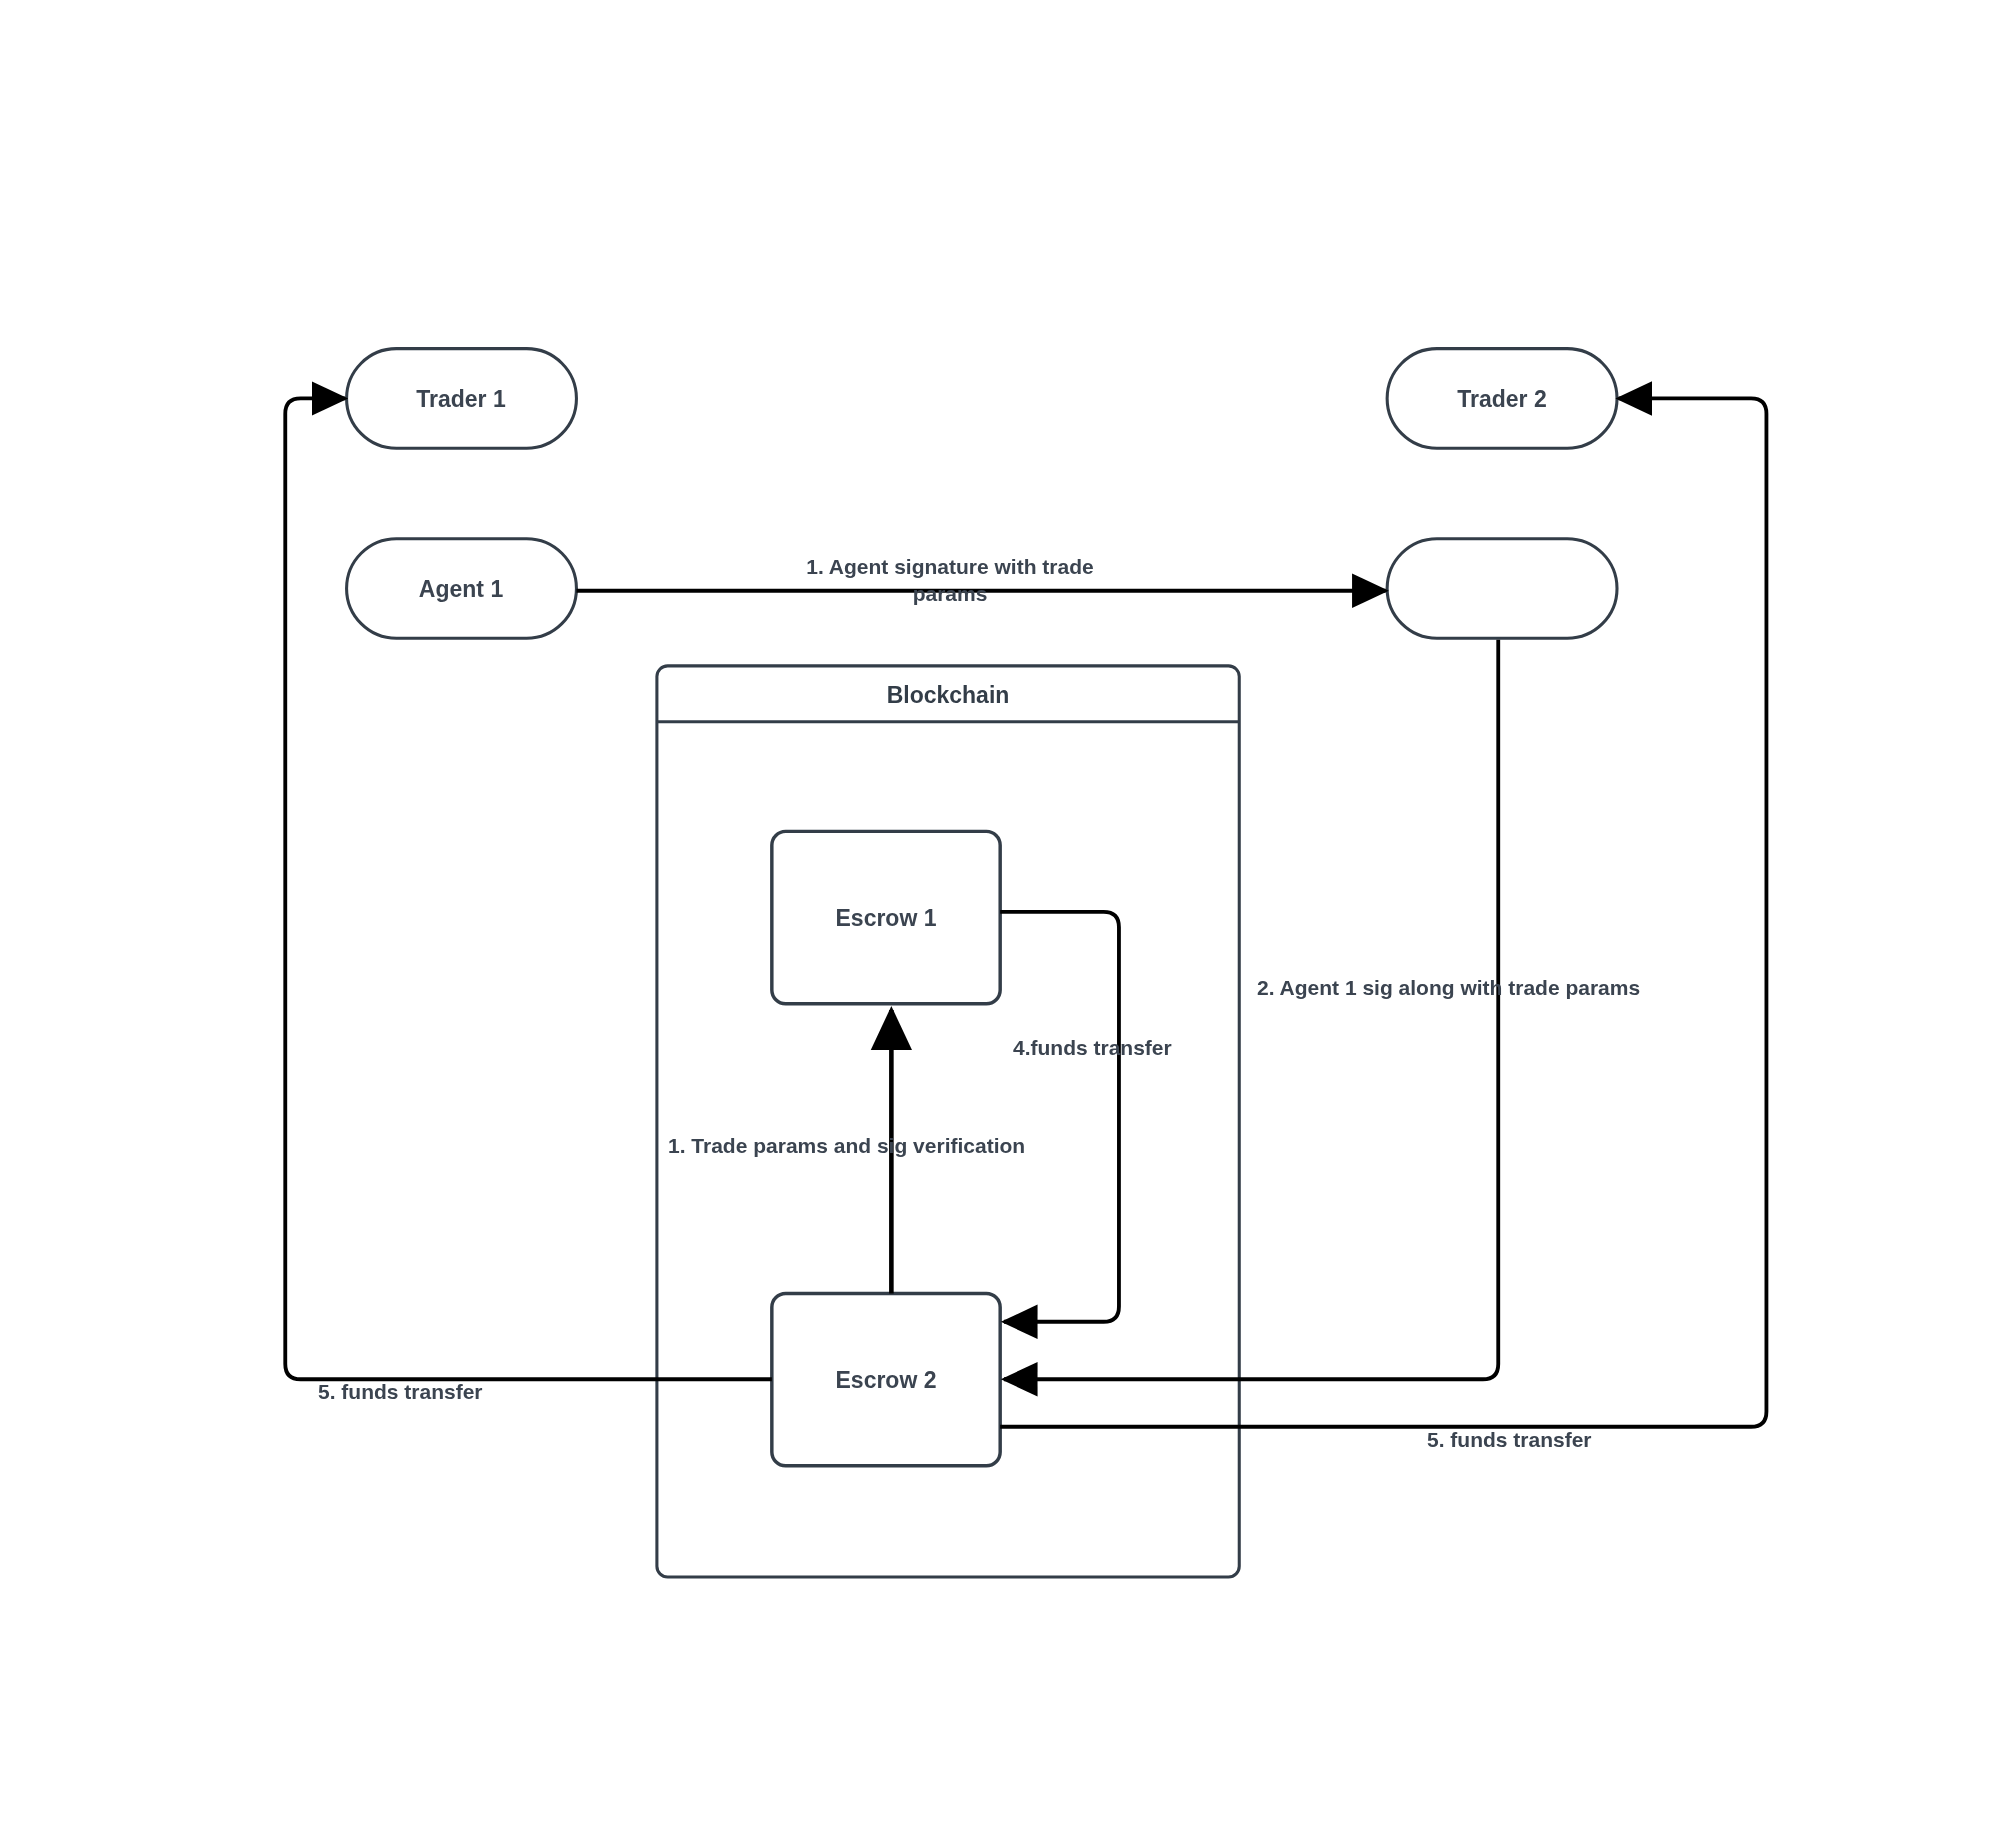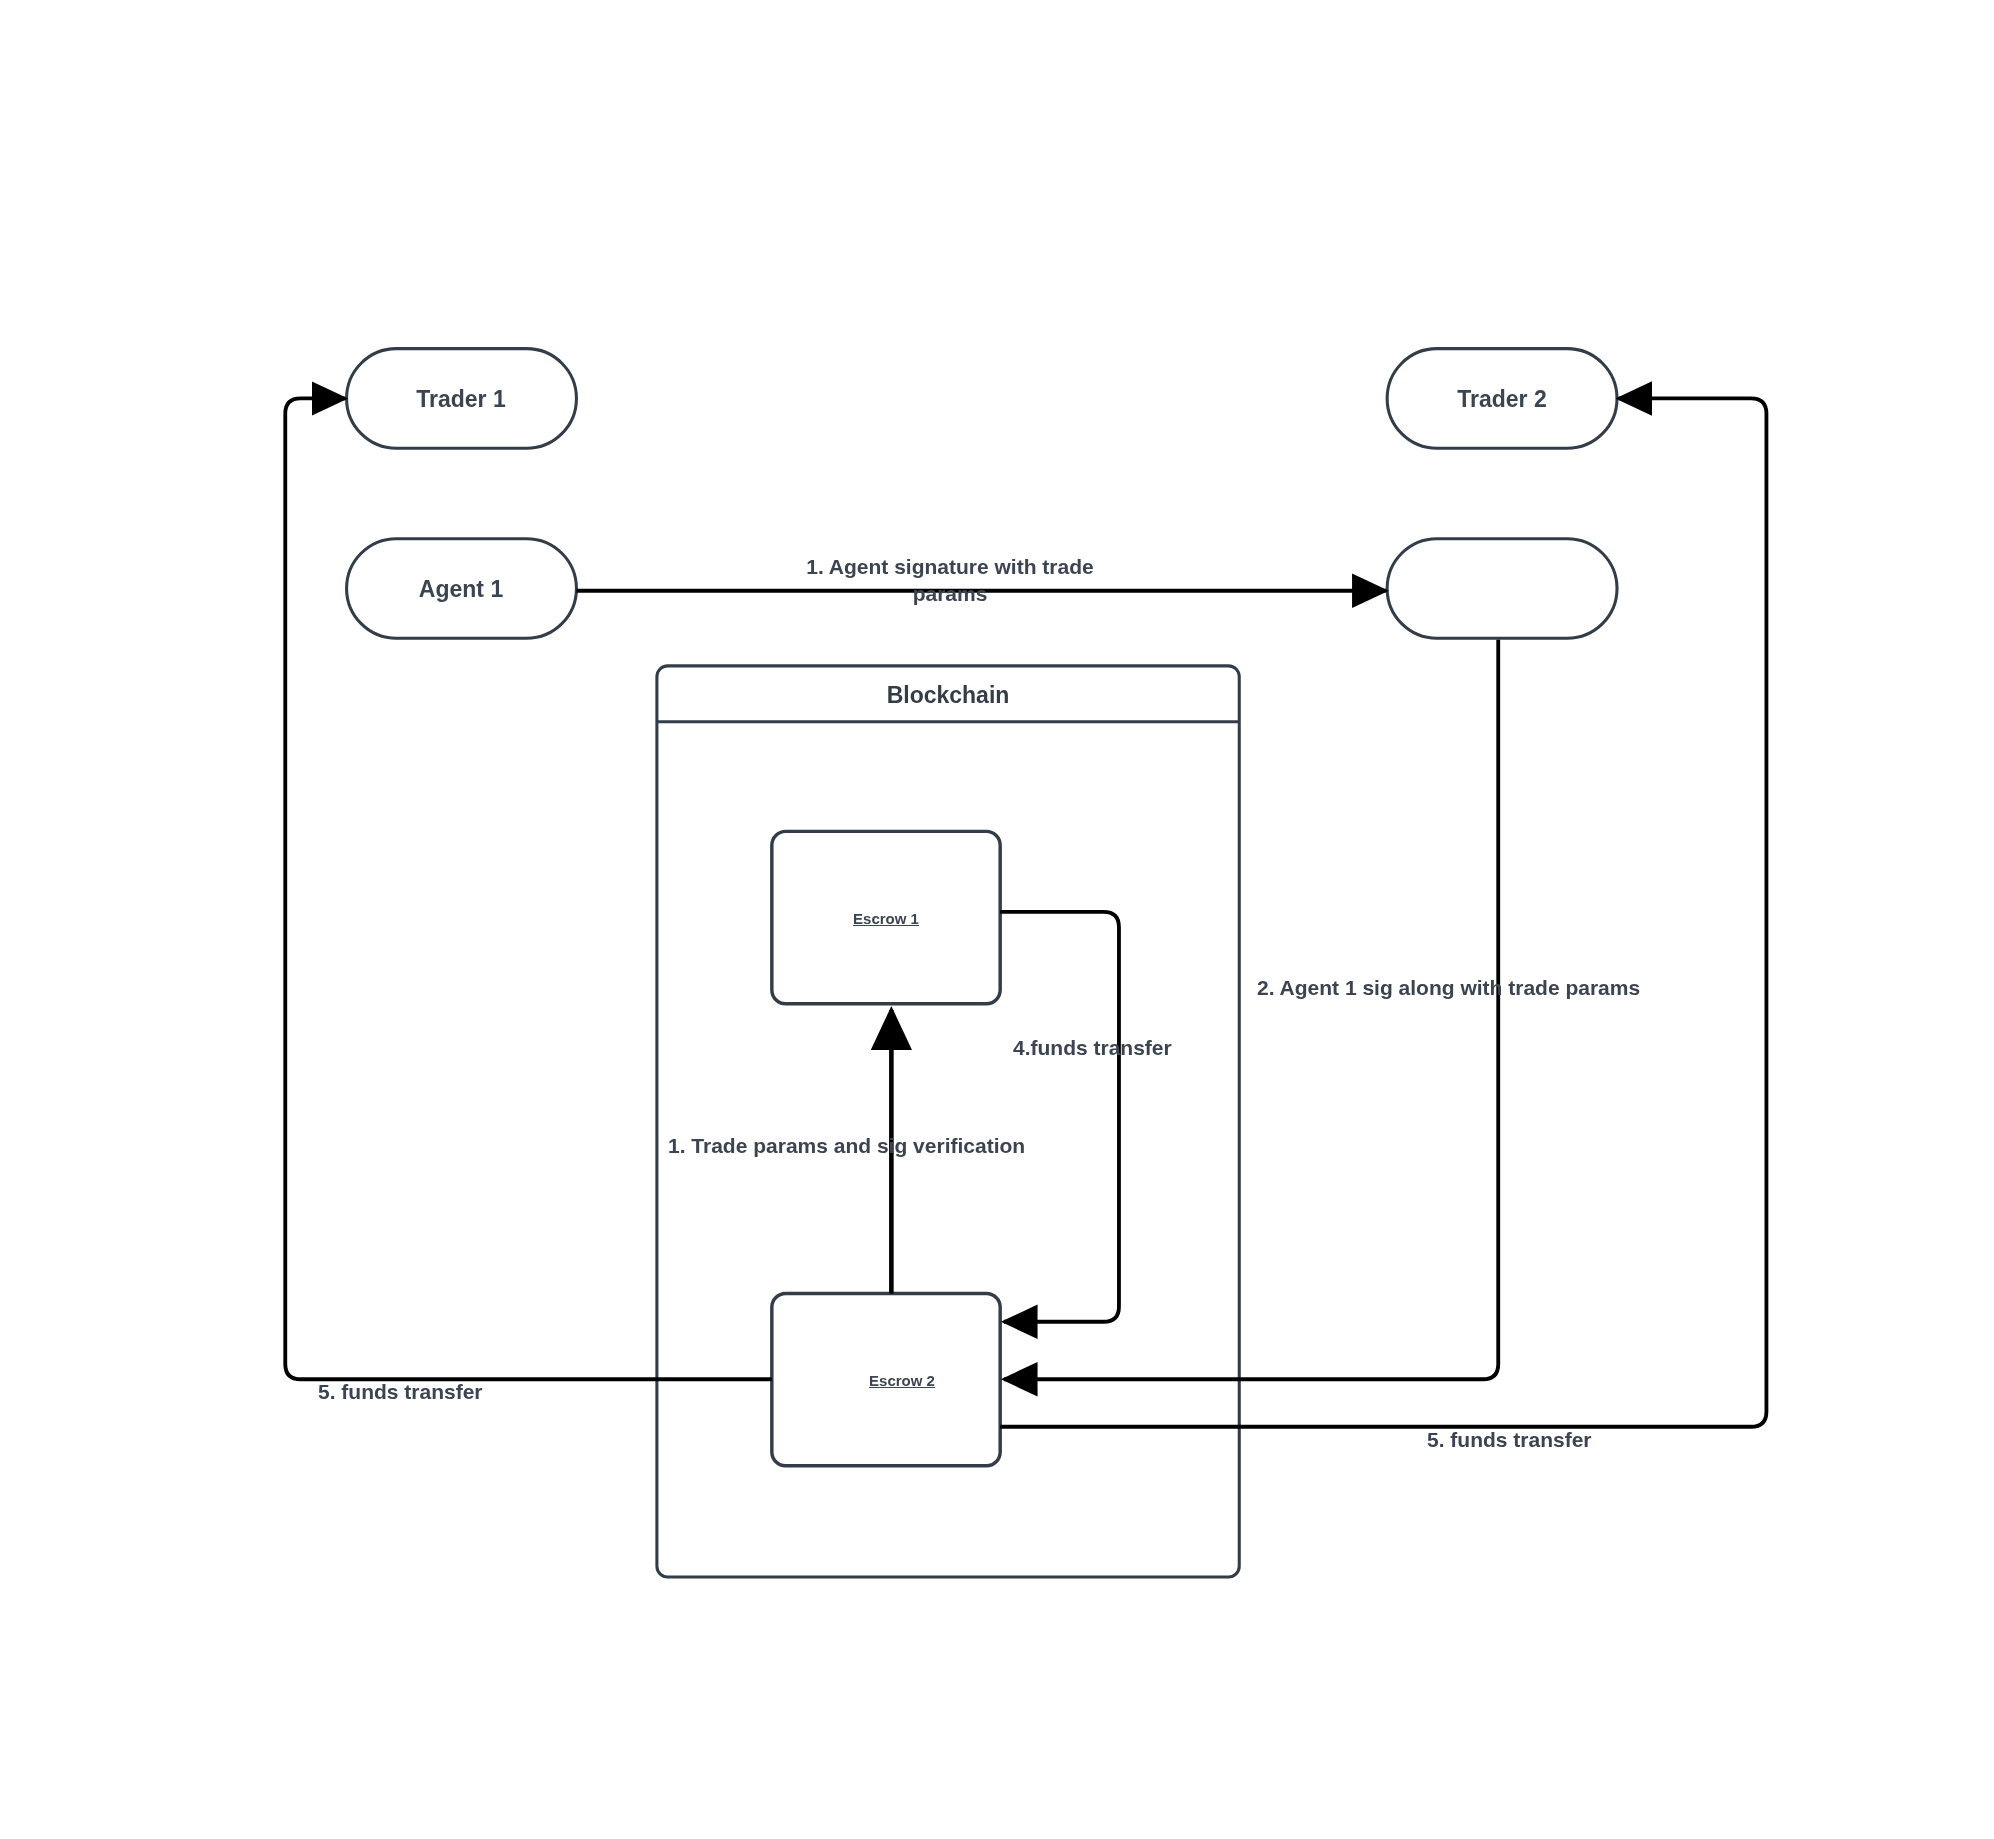--- a/index.html
+++ b/index.html
@@ -11,21 +11,21 @@
   .diagram-title{
     position:absolute;left:0;top:172px;width:1995px;text-align:center;
     font-size:23px;font-weight:bold;color:#333d48;letter-spacing:0.2px;
   }
   .node-label{
     position:absolute;text-align:right;font-weight:bold;color:#3b4450;
     display:flex;align-items:center;justify-content:center;
     pointer-events:none;
   }
   .pill-label{font-size:23px;}
-  .escrow-label{font-size:15px;text-decoration:underline;}
+  .escrow-label{font-size:23px;}
   .container-title{font-size:23px;font-weight:bold;color:#333d48;}
 
   .edge-label{
     position:absolute;font-size:21px;font-weight:bold;color:#3b4450;
     line-height:1.28;white-space:pre-line;
   }
   .edge-label.center{text-align:center;}
   .edge-label.left{text-align:left;}
 </style>
 </head>
@@ -73,21 +73,21 @@
 
   <div class="node-label pill-label" style="left:346px;top:539px;width:230px;height:100px;">Agent 1</div>
 
   <div class="node-label pill-label" style="left:1387px;top:349px;width:230px;height:100px;">Trader 2</div>
 
 
   <div class="node-label container-title" style="left:657px;top:668px;width:582px;height:54px;">Blockchain</div>
 
   <div class="node-label escrow-label" style="left:772px;top:832px;width:228px;height:172px;">Escrow 1</div>
 
-  <div class="node-label escrow-label" style="left:772px;top:1294px;width:228px;height:172px;padding-left:16px;">Escrow 2</div>
+  <div class="node-label escrow-label" style="left:772px;top:1294px;width:228px;height:172px;">Escrow 2</div>
 
   <div class="edge-label center" style="left:766px;top:554px;width:368px;">1. Agent signature with trade
 params</div>
 
   <div class="edge-label left" style="left:1257px;top:975px;width:521px;">2. Agent 1 sig along with trade params</div>
 
   <div class="edge-label left" style="left:668px;top:1133px;width:475px;">1. Trade params and sig verification</div>
 
   <div class="edge-label left" style="left:1013px;top:1035px;width:230px;">4.funds transfer</div>
 

